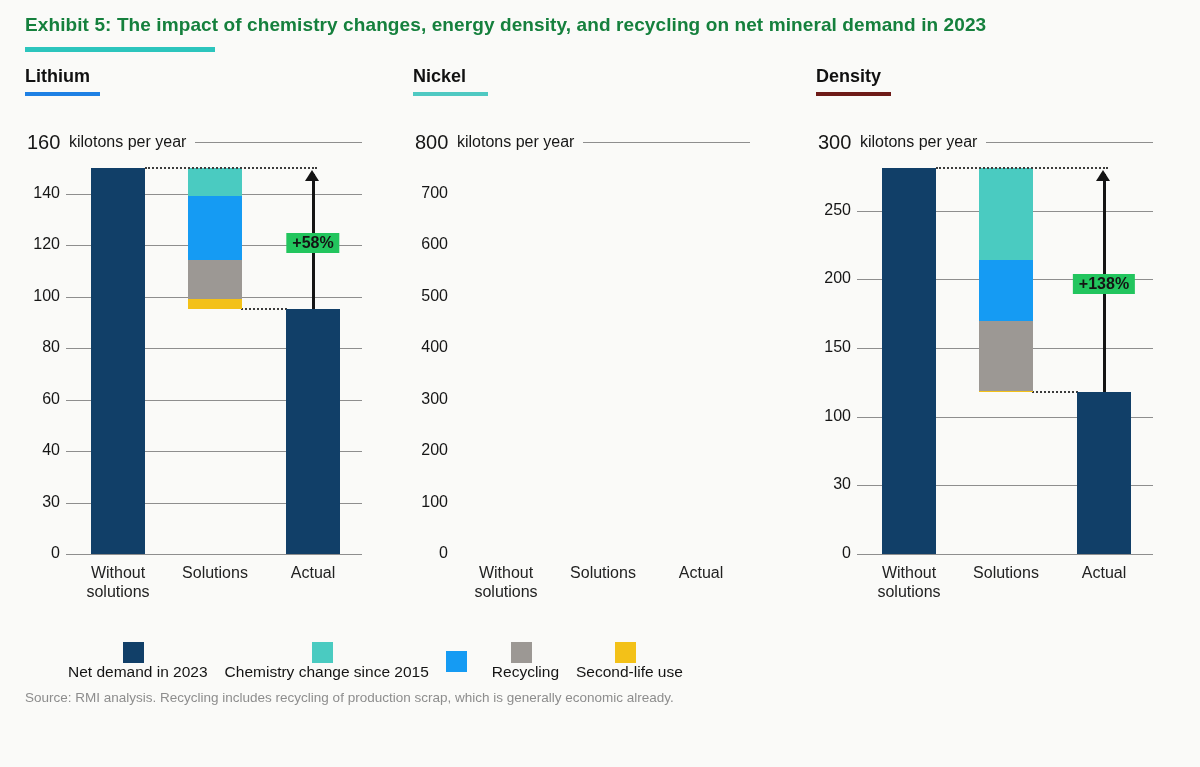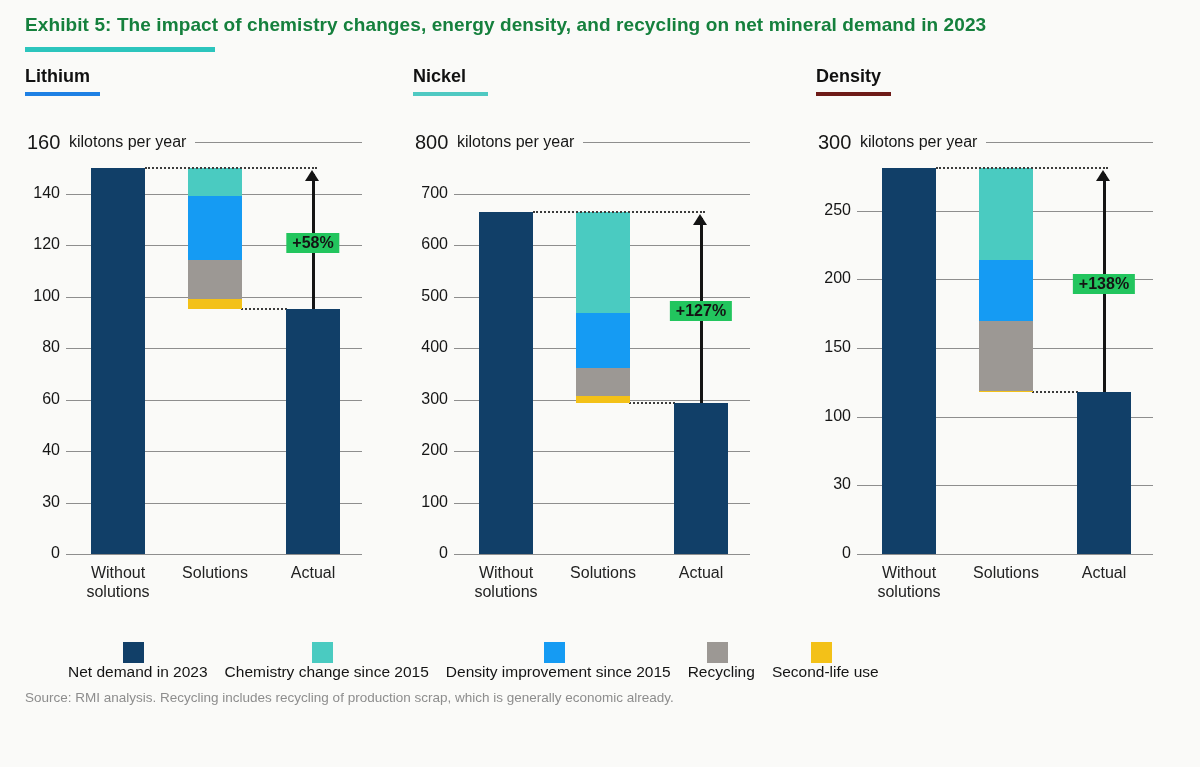--- a/index.html
+++ b/index.html
@@ -89,41 +89,20 @@
       <div class="xcat" style="left: 258px; top: 501px;">Actual</div>
     </div>
     <div class="panel" style="left: 388px;">
       <div class="mineral">Nickel</div>
       <div class="mineral-underline" style="background: rgb(79, 201, 194);"></div>
       <div class="axis-row">
         <span class="num">800</span>
         <span class="unit">kilotons per year</span>
         <span class="lead"></span>
       </div>
-      <div class="plot">
-        <div class="gridline" style="top: 51.5px;"></div>
-        <div class="gridline" style="top: 103px;"></div>
-        <div class="gridline" style="top: 154.5px;"></div>
-        <div class="gridline" style="top: 206px;"></div>
-        <div class="gridline" style="top: 257.5px;"></div>
-        <div class="gridline" style="top: 309px;"></div>
-        <div class="gridline" style="top: 360.5px;"></div>
-        <div class="gridline" style="top: 412px;"></div>
-        <div class="bar" style="left: 25px; top: 69.525px; height: 342.475px; background: rgb(17, 63, 104);"></div>
-        <div class="bar" style="left: 122px; top: 69.525px; height: 101.97px; background: rgb(74, 203, 193);"></div>
-        <div class="bar" style="left: 122px; top: 171.495px; height: 54.59px; background: rgb(21, 155, 243);"></div>
-        <div class="bar" style="left: 122px; top: 226.085px; height: 28.325px; background: rgb(156, 152, 148);"></div>
-        <div class="bar" style="left: 122px; top: 254.41px; height: 6.695px; background: rgb(243, 193, 24);"></div>
-        <div class="bar" style="left: 220px; top: 261.105px; height: 150.895px; background: rgb(17, 63, 104);"></div>
-        <div class="dash" style="left: 79px; top: 68.525px; width: 172px;"></div>
-        <div class="dash low" style="left: 175px; top: 260.105px; width: 46px;"></div>
-        <div class="arrow-line" style="left: 245.5px; top: 75.525px; height: 185.58px;"></div>
-        <div class="arrow-head" style="left: 239px; top: 71.525px;"></div>
-        <div class="pct" style="left: 247px; top: 169.315px;">+127%</div>
-      </div>
       <div class="ytick" style="top: 121.5px;">700</div>
       <div class="ytick" style="top: 173px;">600</div>
       <div class="ytick" style="top: 224.5px;">500</div>
       <div class="ytick" style="top: 276px;">400</div>
       <div class="ytick" style="top: 327.5px;">300</div>
       <div class="ytick" style="top: 379px;">200</div>
       <div class="ytick" style="top: 430.5px;">100</div>
       <div class="ytick" style="top: 482px;">0</div>
       <div class="xcat" style="left: 63px; top: 501px;">Without solutions</div>
       <div class="xcat" style="left: 160px; top: 501px;">Solutions</div>
@@ -172,21 +151,20 @@
   <div class="legend-item">
     <span class="swatch" style="background: rgb(17, 63, 104);"></span>
     <span class="legend-label">Net demand in 2023</span>
   </div>
   <div class="legend-item">
     <span class="swatch" style="background: rgb(74, 203, 193);"></span>
     <span class="legend-label">Chemistry change since 2015</span>
   </div>
   <div class="legend-item">
     <span class="swatch" style="background: rgb(21, 155, 243);"></span>
-    <span class="legend-label">Density improvement since 2015</span>
   </div>
   <div class="legend-item">
     <span class="swatch" style="background: rgb(156, 152, 148);"></span>
     <span class="legend-label">Recycling</span>
   </div>
   <div class="legend-item">
     <span class="swatch" style="background: rgb(243, 193, 24);"></span>
     <span class="legend-label">Second-life use</span>
   </div>
 </div>

